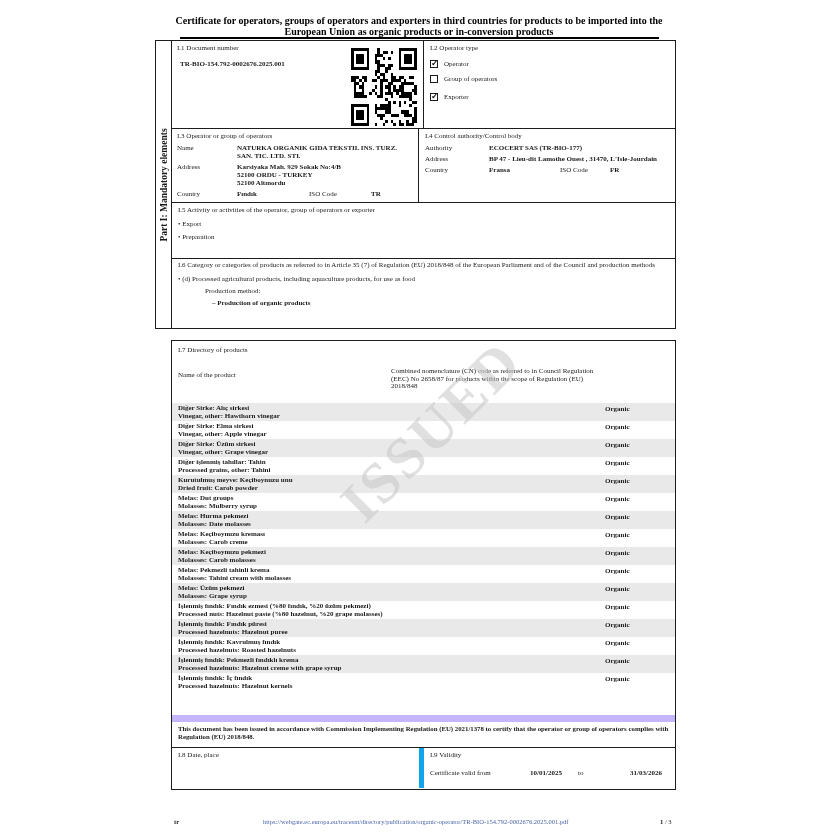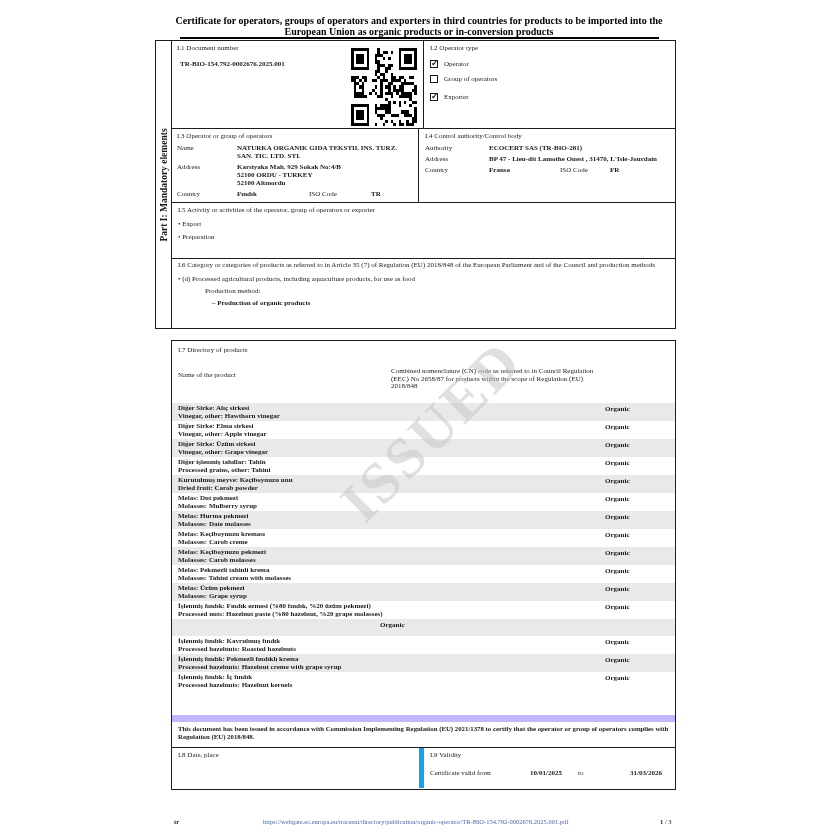--- a/index.html
+++ b/index.html
@@ -317,21 +317,21 @@
           <span class="k k1">Country</span>
           <span class="v vc">Fındık</span>
           <span class="k kiso">ISO Code</span>
           <span class="v">TR</span>
         </div>
       </div>
       <div class="cell-r i4">
         <div class="sec-label">I.4 Control authority/Control body</div>
         <div class="kv">
           <span class="k k1">Authority</span>
-          <span class="v">ECOCERT SAS (TR-BIO-281)</span>
+          <span class="v">ECOCERT SAS (TR-BIO-177)</span>
         </div>
         <div class="kv">
           <span class="k k1">Address</span>
           <span class="v vw">BP 47 - Lieu-dit Lamothe Ouest , 31470, L'Isle-Jourdain</span>
         </div>
         <div class="kv">
           <span class="k k1">Country</span>
           <span class="v vc">Fransa</span>
           <span class="k kiso">ISO Code</span>
           <span class="v">FR</span>
@@ -389,21 +389,21 @@
           </div>
           <div class="prod-row shaded">
             <div class="prod-name">
               <div>Kurutulmuş meyve: Keçiboynuzu unu</div>
               <div>Dried fruit: Carob powder</div>
             </div>
             <div class="prod-status">Organic</div>
           </div>
           <div class="prod-row">
             <div class="prod-name">
-              <div>Melas: Dut pekmezi</div>
+              <div>Melas: Dut groups</div>
               <div>Molasses: Mulberry syrup</div>
             </div>
             <div class="prod-status">Organic</div>
           </div>
           <div class="prod-row shaded">
             <div class="prod-name">
               <div>Melas: Hurma pekmezi</div>
               <div>Molasses: Date molasses</div>
             </div>
             <div class="prod-status">Organic</div>
@@ -437,20 +437,24 @@
             <div class="prod-status">Organic</div>
           </div>
           <div class="prod-row">
             <div class="prod-name">
               <div>İşlenmiş fındık: Fındık ezmesi (%80 fındık, %20 üzüm pekmezi)</div>
               <div>Processed nuts: Hazelnut paste (%80 hazelnut, %20 grape molasses)</div>
             </div>
             <div class="prod-status">Organic</div>
           </div>
           <div class="prod-row shaded">
+            <div class="prod-name">
+              <div>İşlenmiş fındık: Fındık püresi</div>
+              <div>Processed hazelnuts: Hazelnut puree</div>
+            </div>
             <div class="prod-status">Organic</div>
           </div>
           <div class="prod-row">
             <div class="prod-name">
               <div>İşlenmiş fındık: Kavrulmuş fındık</div>
               <div>Processed hazelnuts: Roasted hazelnuts</div>
             </div>
             <div class="prod-status">Organic</div>
           </div>
           <div class="prod-row shaded">

